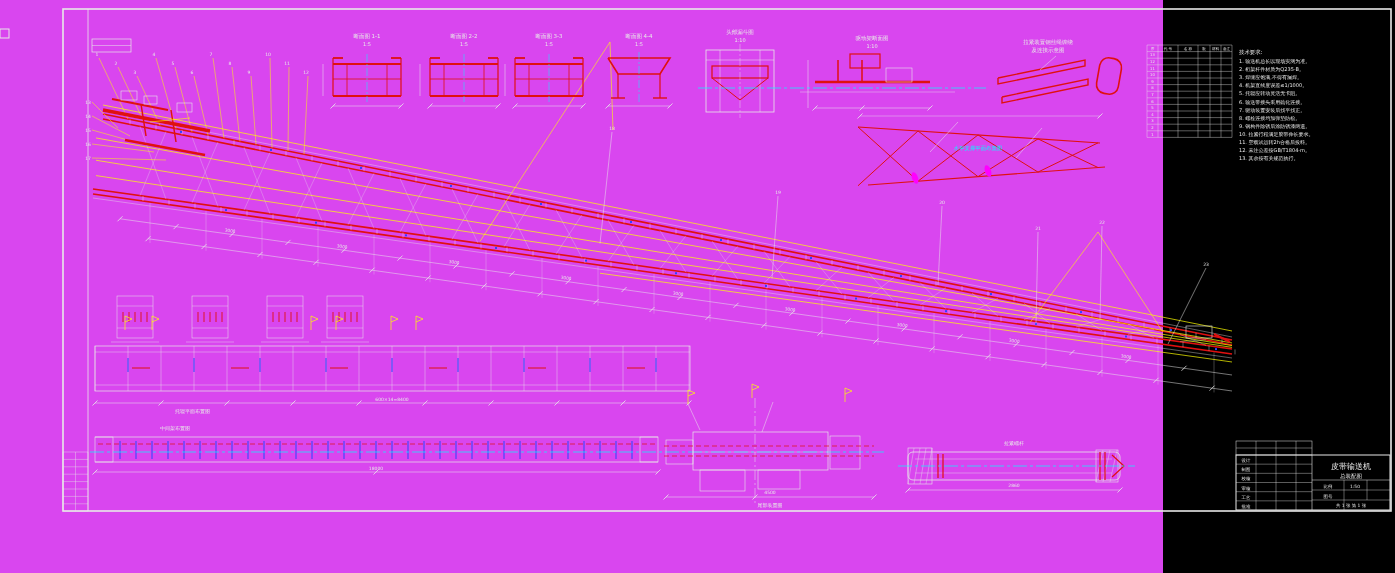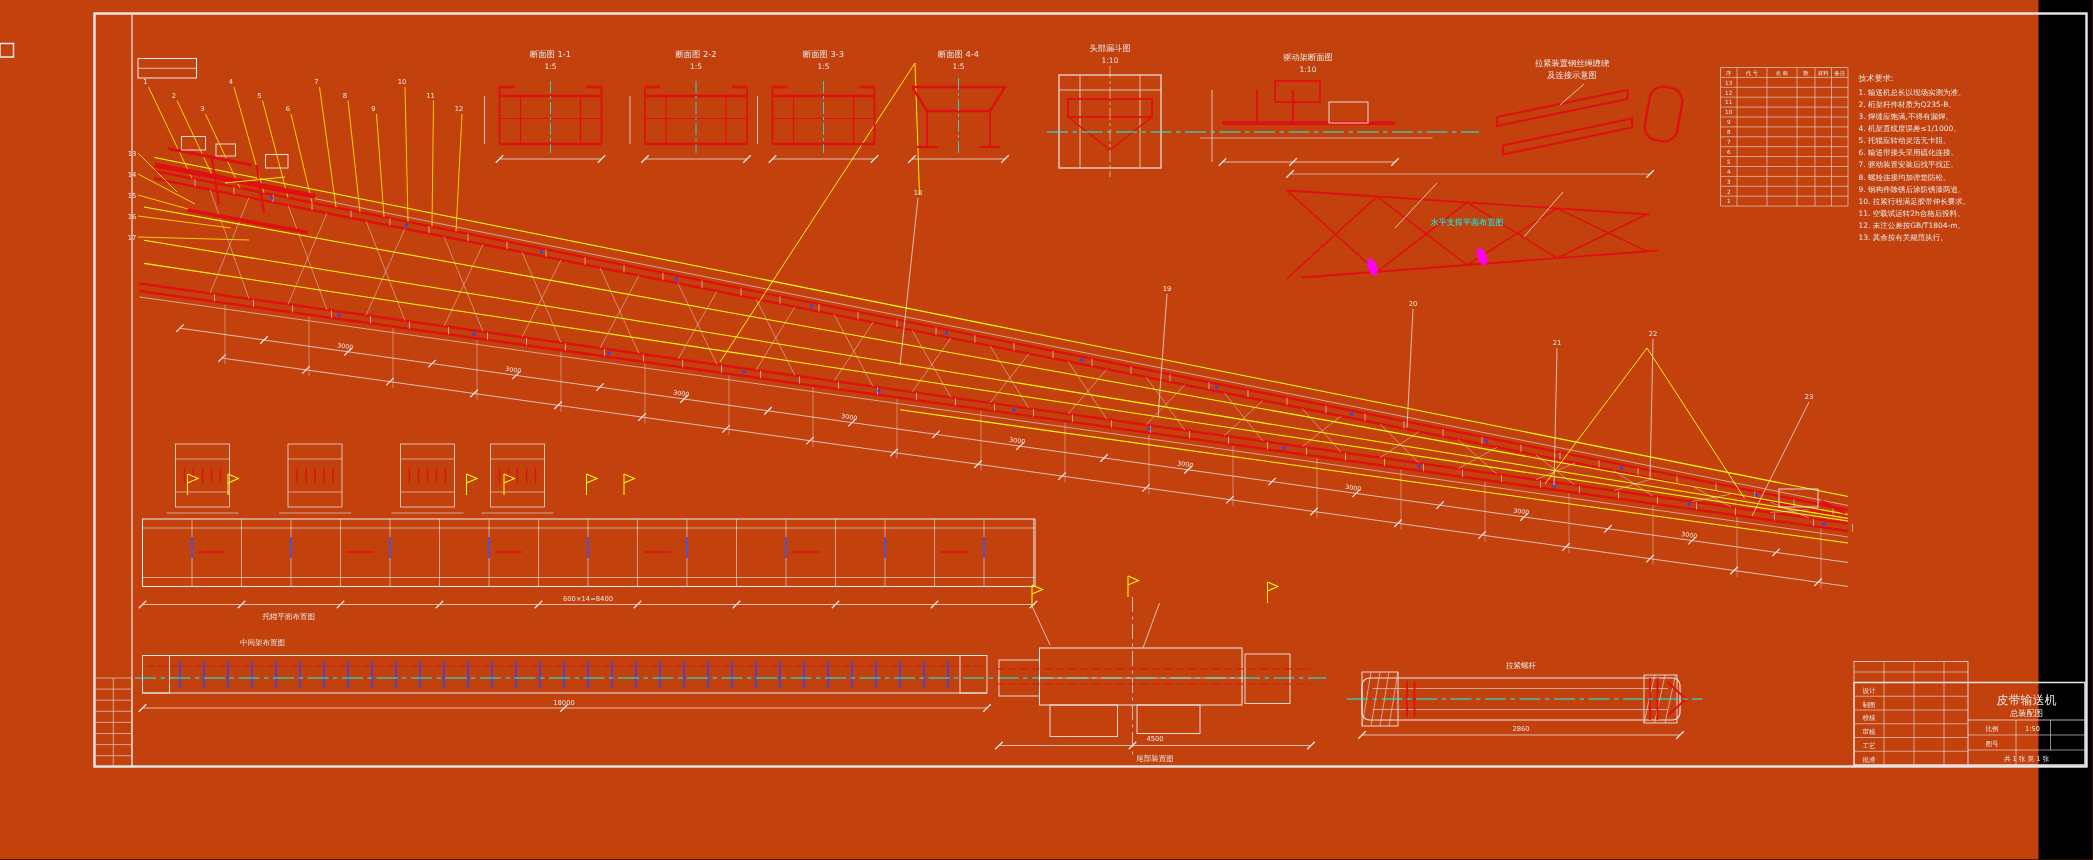--- a/index.html
+++ b/index.html
@@ -1,16 +1,16 @@
 <!DOCTYPE html>
 <html style="--white: #e8e8e8; --red: #e01010; --yellow: #ffff00; --cyan: #00ffff; --blue: #2b46ff; --magenta: #ff00ff;"><head>
 <meta charset="utf-8">
 <style>
   html,body{margin:0;padding:0;background:#000;width:1395px;height:573px;overflow:hidden}
-  .stage{position:relative;width:1359px;height:573px;background:#c2410c}
+  .stage{position:relative;width:1163px;height:573px;background:#d946ef}
   svg{position:absolute;left:0;top:0}
   line,polyline,rect,path,ellipse,circle{fill:none}
   .w{stroke:var(--white)} .r{stroke:var(--red)} .y{stroke:var(--yellow)}
   .c{stroke:var(--cyan)} .b{stroke:var(--blue)}
   .fm{fill:var(--magenta);stroke:none} .fb{fill:var(--blue);stroke:none}
   text{font-family:"DejaVu Sans",sans-serif;fill:var(--white);stroke:none}
   .tc{fill:var(--cyan)}
 </style>
 </head>
 <body>

